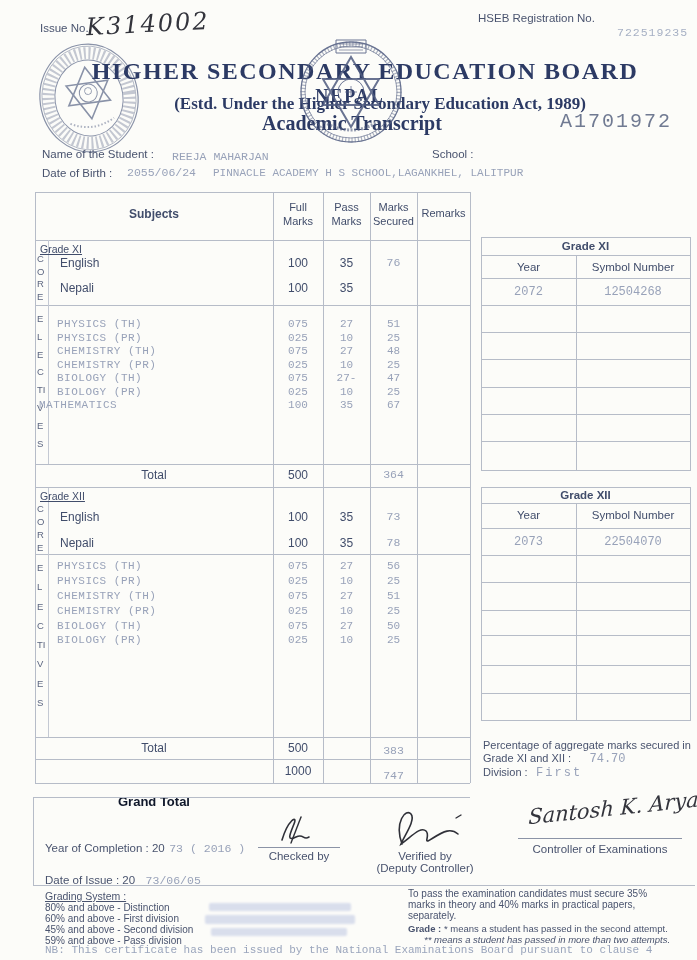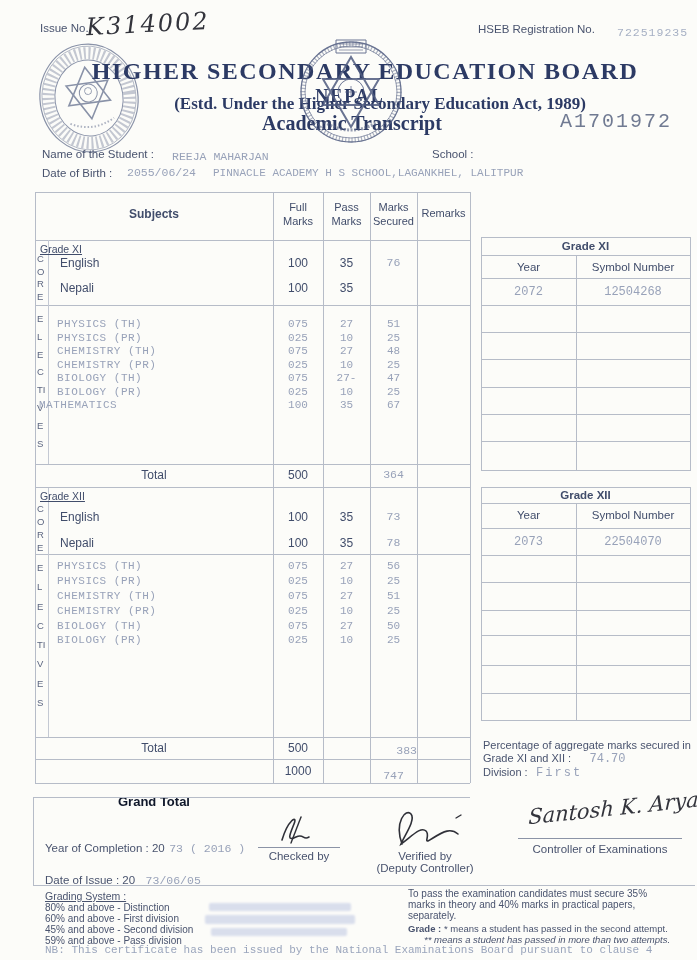--- a/index.html
+++ b/index.html
@@ -24,21 +24,21 @@
   .sigline{position:absolute;height:1px;background:#8b93a6;}
 </style>
 </head>
 <body>
 
 <div class="page">
 
   <span class="abs lbl" style="left:40px;top:22px;">Issue No.</span>
   <span class="abs hand" style="left:86px;top:10px;font-size:24px;transform:rotate(-3deg);letter-spacing:2px;">K314002</span>
 
-  <span class="abs lbl" style="left:478px;top:23px;">HSEB Registration No.</span>
+  <span class="abs lbl" style="left:478px;top:12px;">HSEB Registration No.</span>
   <span class="abs typed-lt" style="left:617px;top:26px;font-size:11.5px;letter-spacing:1px;">722519235</span>
 
   <div class="abs" style="left:36px;top:40px;">
     <svg width="106" height="116" viewBox="0 0 106 116">
       <g fill="none" stroke="#6d7894" opacity="0.8" transform="rotate(-8 53 58)">
         <ellipse cx="53" cy="58" rx="49" ry="54" stroke-width="1.2"></ellipse>
         <ellipse cx="53" cy="58" rx="47" ry="52" stroke-width="0.6"></ellipse>
         <ellipse cx="53" cy="58" rx="40.5" ry="45" stroke-width="12" stroke-dasharray="2 2.6" opacity="0.5"></ellipse>
         <ellipse cx="53" cy="58" rx="34" ry="38" stroke-width="1"></ellipse>
         <path d="M53 27 L74 63 L32 63 Z" stroke-width="1.6"></path>
@@ -226,21 +226,21 @@
     <div class="abs erow" style="left:0;top:442px;width:435px;height:13px;">
       <span class="abs typed" style="left:22px;letter-spacing:0.5px;">BIOLOGY (PR)</span>
       <span class="abs typed ctr" style="left:238px;width:50px;">025</span>
       <span class="abs typed ctr" style="left:288px;width:47px;">10</span>
       <span class="abs typed ctr" style="left:335px;width:47px;">25</span>
     </div>
 
     <div class="abs" style="left:0;top:549px;width:435px;height:17px;">
       <span class="abs prt ctr" style="left:0;width:238px;">Total</span>
       <span class="abs prt ctr" style="left:238px;width:50px;">500</span>
-      <span class="abs typed ctr" style="left:335px;width:47px;top:3px;text-align:right;">383</span>
+      <span class="abs typed ctr" style="left:335px;width:47px;top:3px;">383</span>
     </div>
 
     <div class="abs" style="left:0;top:571px;width:435px;height:19px;">
       <span class="abs gt ctr" style="left:0;width:238px;">Grand Total</span>
       <span class="abs prt ctr" style="left:238px;width:50px;top:1px;">1000</span>
       <span class="abs typed ctr" style="left:335px;width:47px;top:6px;">747</span>
     </div>
   </div>
 
   <div class="abs" style="left:481px;top:237px;width:209px;height:233px;">

